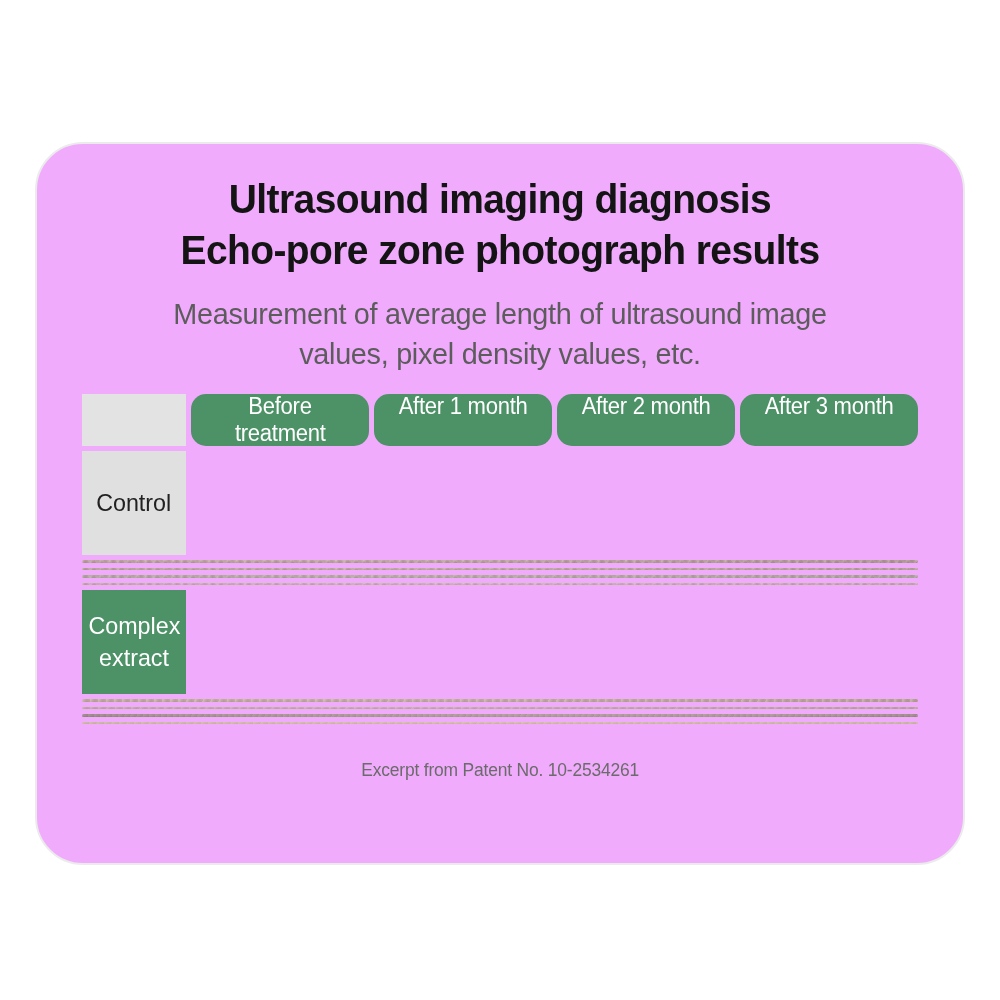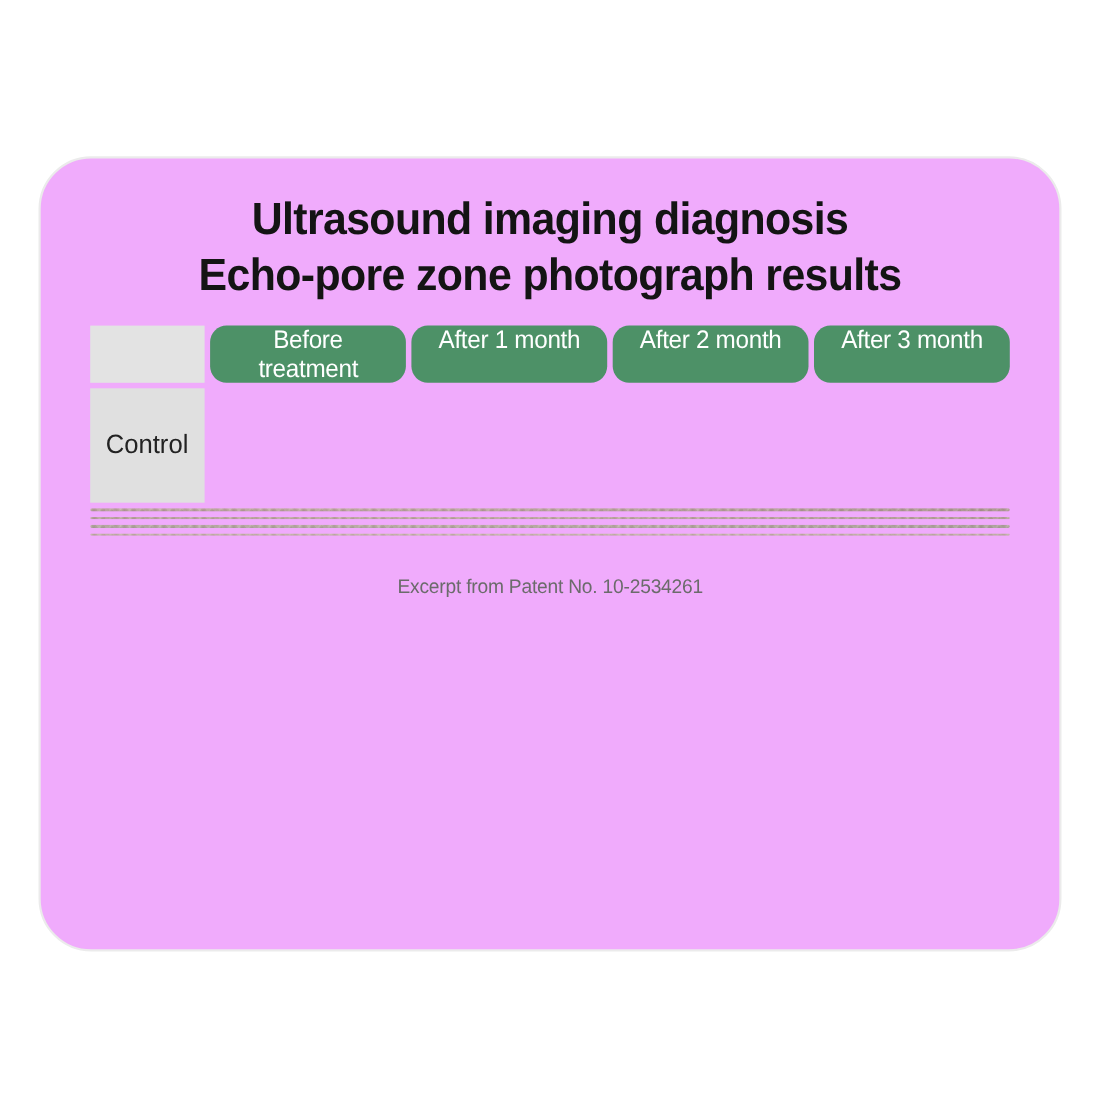--- a/index.html
+++ b/index.html
@@ -225,20 +225,24 @@
 <div id="root">
 
   <div class="card">
     <div class="card-inner">
 
       <div class="title-block">
         <span class="title-line">Ultrasound imaging diagnosis</span>
         <span class="title-line">Echo-pore zone photograph results</span>
       </div>
 
+      <div class="subtitle-block">
+        <span class="subtitle-line">Measurement of average length of ultrasound image</span>
+        <span class="subtitle-line">values, pixel density values, etc.</span>
+      </div>
 
       <div class="table">
 
         <div class="trow row-head">
           <div class="cell-label corner-cell"></div>
 
           <div class="cell-data head-cell">
             <span>Before</span>
             <span>treatment</span>
           </div>
@@ -267,20 +271,38 @@
             <div class="skin skin-c2"></div>
           </div>
           <div class="cell-data">
             <div class="skin skin-c3"></div>
           </div>
           <div class="cell-data">
             <div class="skin skin-c4"></div>
           </div>
         </div>
 
+        <div class="trow row-body">
+          <div class="cell-label label-complex">
+            <span>Complex</span>
+            <span>extract</span>
+          </div>
+          <div class="cell-data">
+            <div class="skin skin-e1"></div>
+          </div>
+          <div class="cell-data">
+            <div class="skin skin-e2"></div>
+          </div>
+          <div class="cell-data">
+            <div class="skin skin-e3"></div>
+          </div>
+          <div class="cell-data">
+            <div class="skin skin-e4"></div>
+          </div>
+        </div>
 
       </div>
 
       <div class="footer">
         <span>Excerpt from Patent No. 10-2534261</span>
       </div>
 
     </div>
   </div>
 

